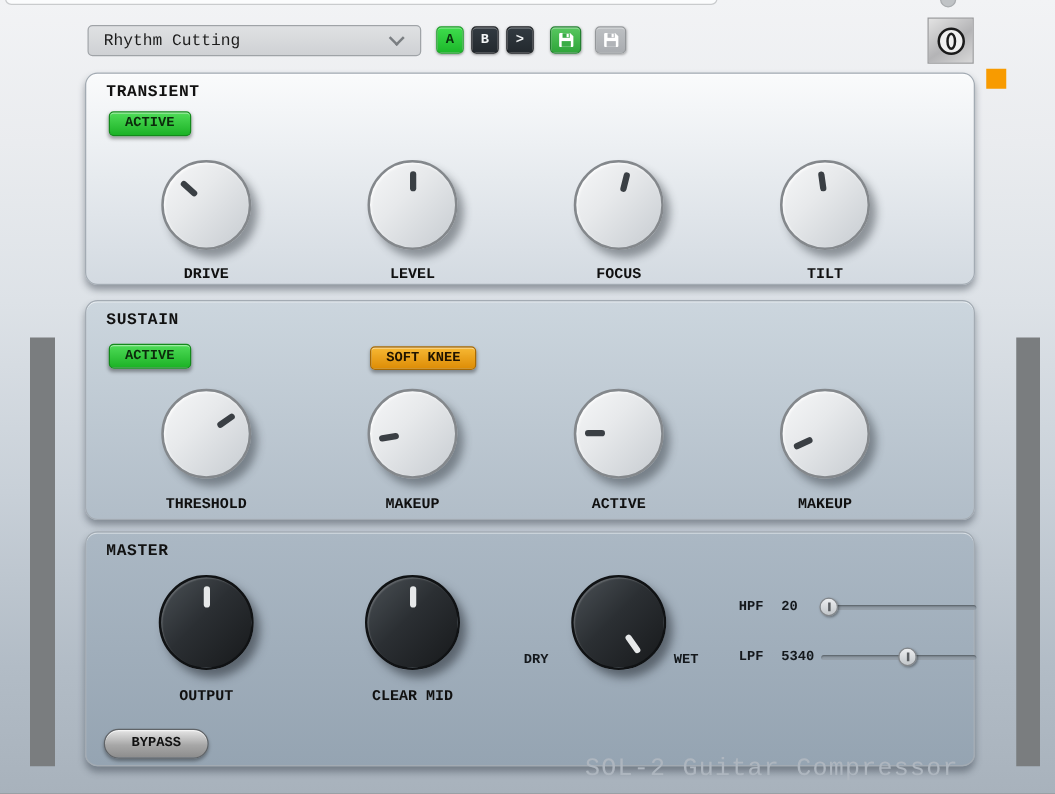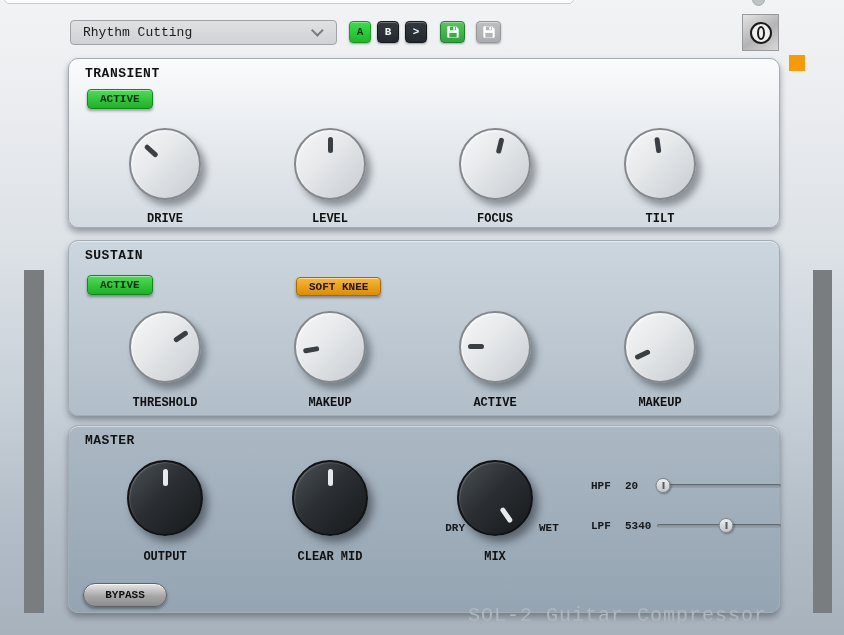--- a/index.html
+++ b/index.html
@@ -222,26 +222,25 @@
       <div class="pointer" style="transform: rotate(0deg);">
           <i></i>
         </div>
     </div>
     <div class="knob dark" style="left:388px; top:34px;">
       <div class="pointer" style="transform: rotate(145deg);">
           <i></i>
         </div>
     </div>
 
-    <div class="minmax" style="left:350px; top:96px; width:46px; text-align:right;">DRY</div>
+    <div class="minmax" style="left:350px; top:96px; width:46px; ">DRY</div>
     <div class="minmax" style="left:470px; top:96px;">WET</div>
 
     <div class="knob-label" style="left:16px;  top:124px;">OUTPUT</div>
     <div class="knob-label" style="left:181px; top:124px;">CLEAR MID</div>
-    <div class="knob-label" style="left:346px; top:124px;">MIX</div>
 
     <div class="f-label" style="left:522px; top:54px;">HPF</div>
     <div class="f-value" style="left:556px; top:54px;">20</div>
     <div class="track" style="left:588px; top:58px;">
       <div class="thumb" style="left: 5%;">
           <i></i>
         </div>
     </div>
 
     <div class="f-label" style="left:522px; top:94px;">LPF</div>

